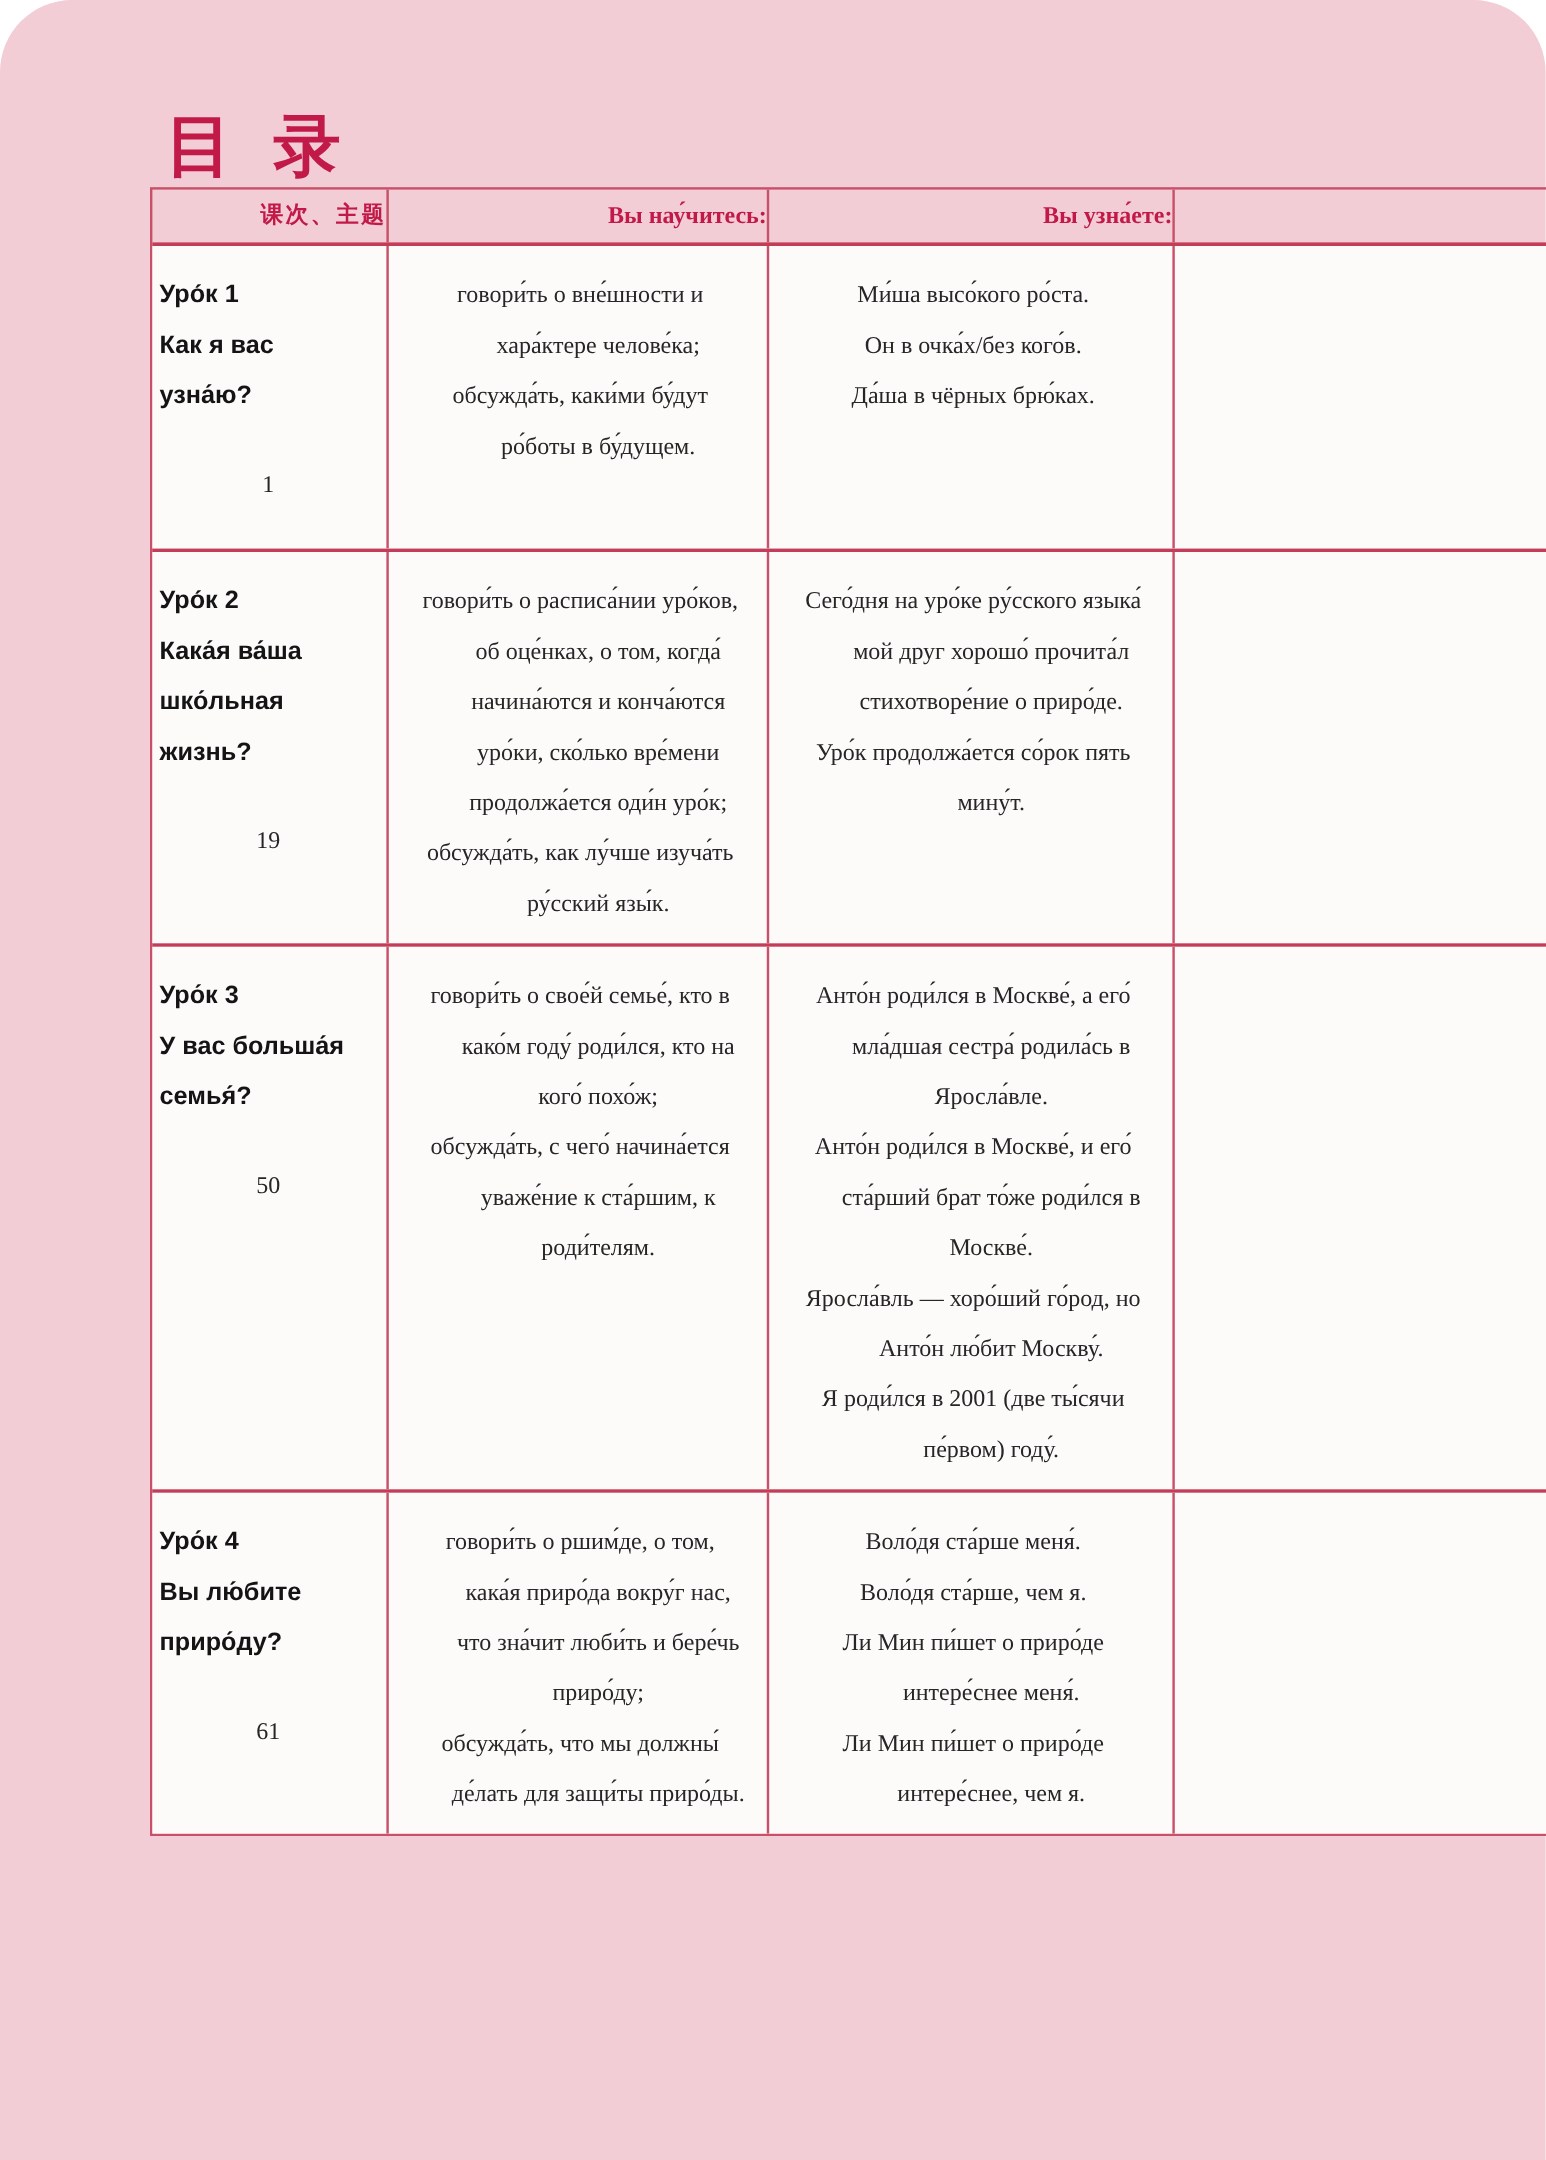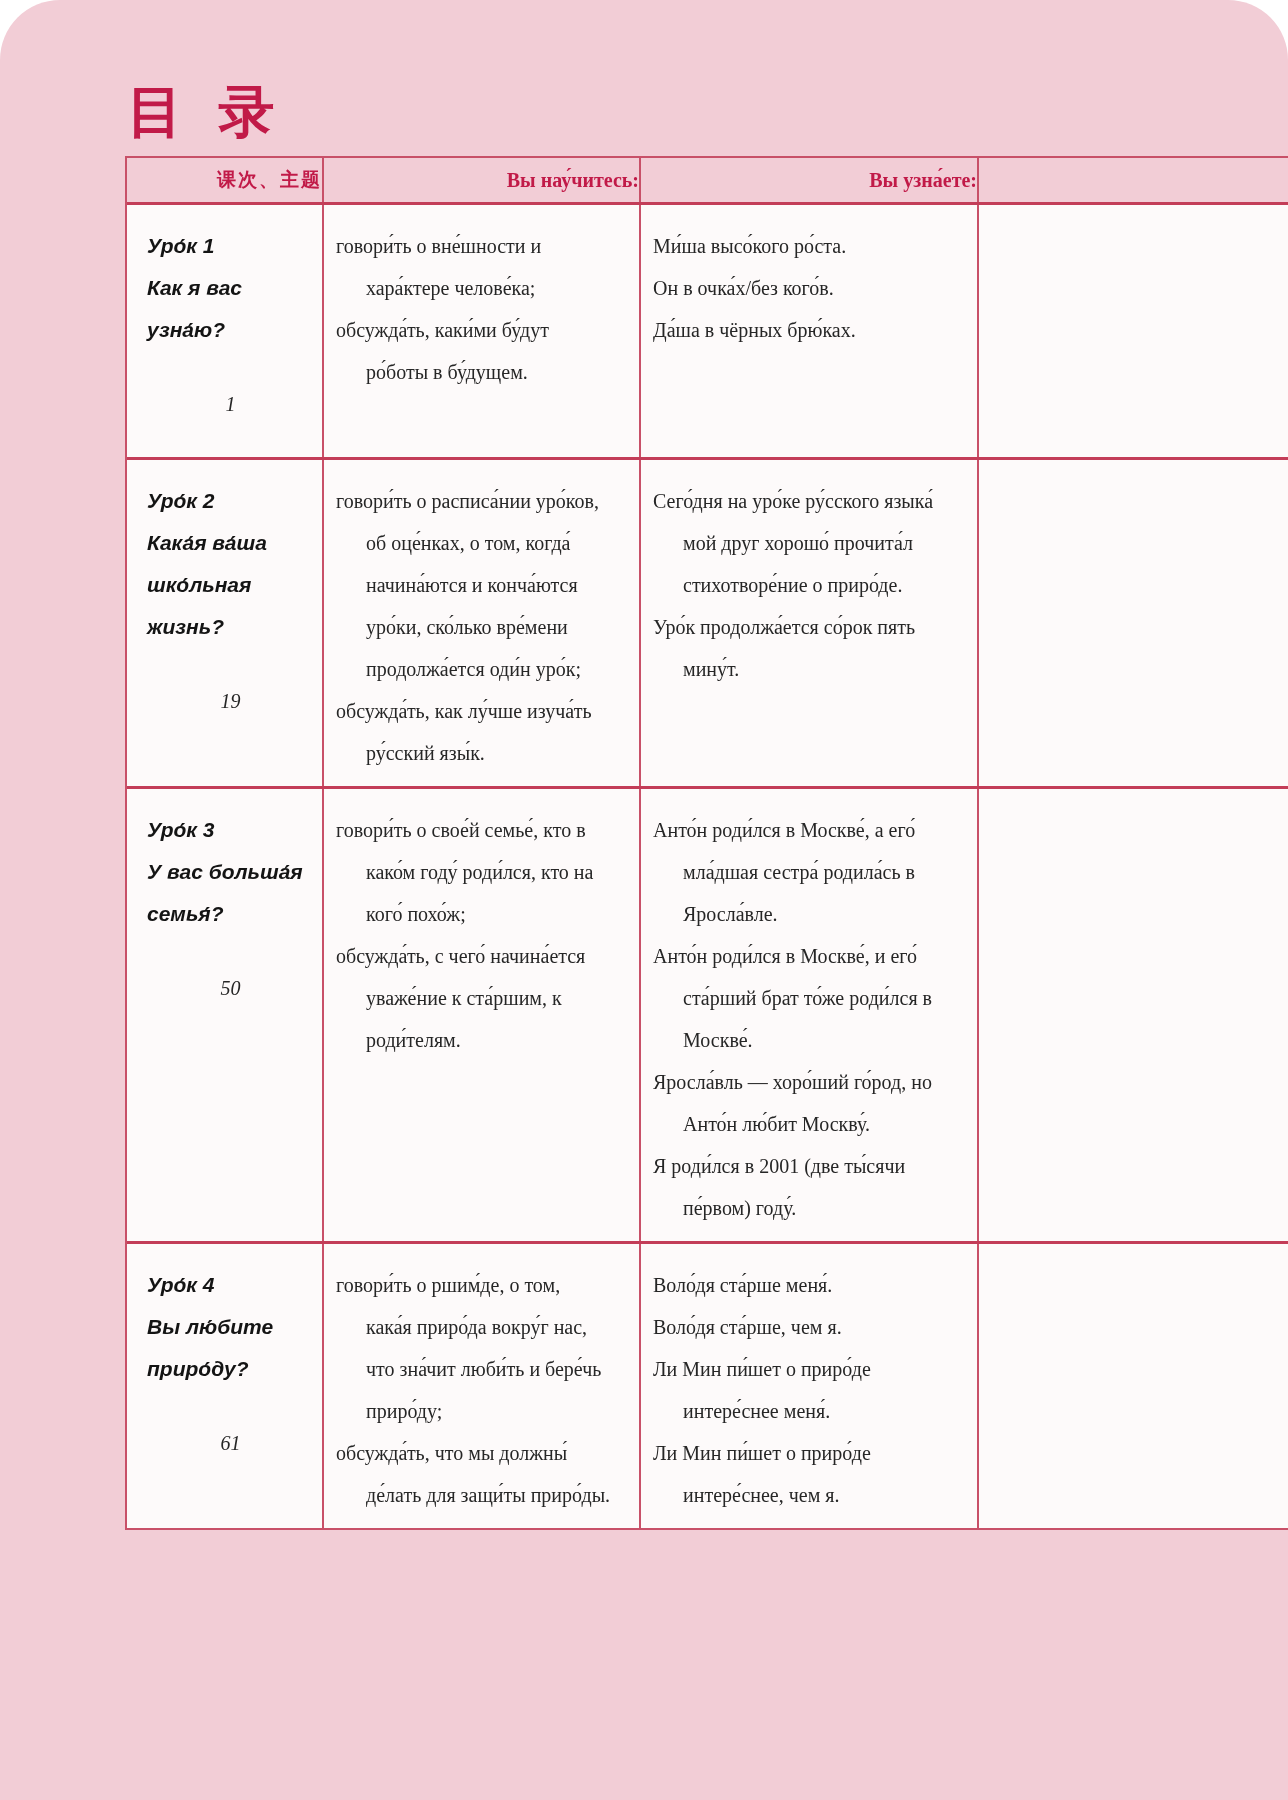--- a/index.html
+++ b/index.html
@@ -23,27 +23,27 @@
   .page {
     position: absolute;
     inset: 0;
     background: var(--page-bg);
     border-radius: 60px 60px 0 0;
   }
   .page-title {
     position: absolute;
     left: 127px;
     top: 84px;
-    font-family: Liberation Sans, sans-serif;
+    font-family: Liberation Serif, serif;
     font-weight: bold;
     font-size: 56px;
     line-height: 56px;
     letter-spacing: 10px;
     color: var(--accent);
-    margin: 0;
+    margin: 11px;
   }
   .toc-table {
     position: absolute;
     left: 125px;
     top: 156px;
     width: 1420px;
     border: 2px solid var(--border);
     box-sizing: border-box;
     background: transparent;
   }
@@ -66,22 +66,22 @@
     box-sizing: border-box;
   }
   .th.cn { font-family: "Liberation Sans", sans-serif; font-size: 19px; letter-spacing: 2px; }
   .th + .th { border-left: 2px solid var(--border); }
   .trow { border-top: 3px solid var(--border-strong); }
   .cell {
     background: var(--cell-bg);
     box-sizing: border-box;
     padding: 20px 8px 12px 12px;
   }
-  .cell + .cell { border-left: 2px solid var(--border); }
-  .cell-lesson { padding-left: 20px; font-style: italic; }
+  .cell + .cell { border-left: 2px solid var(--border); text-align: center; }
+  .cell-lesson { padding-left: 6px; }
   .lesson-line {
     font-family: "Liberation Sans", sans-serif;
     font-weight: bold;
     font-size: 21px;
     line-height: 42px;
     color: var(--title-text);
     white-space: nowrap;
   }
   .page-num {
     margin-top: 42px;

